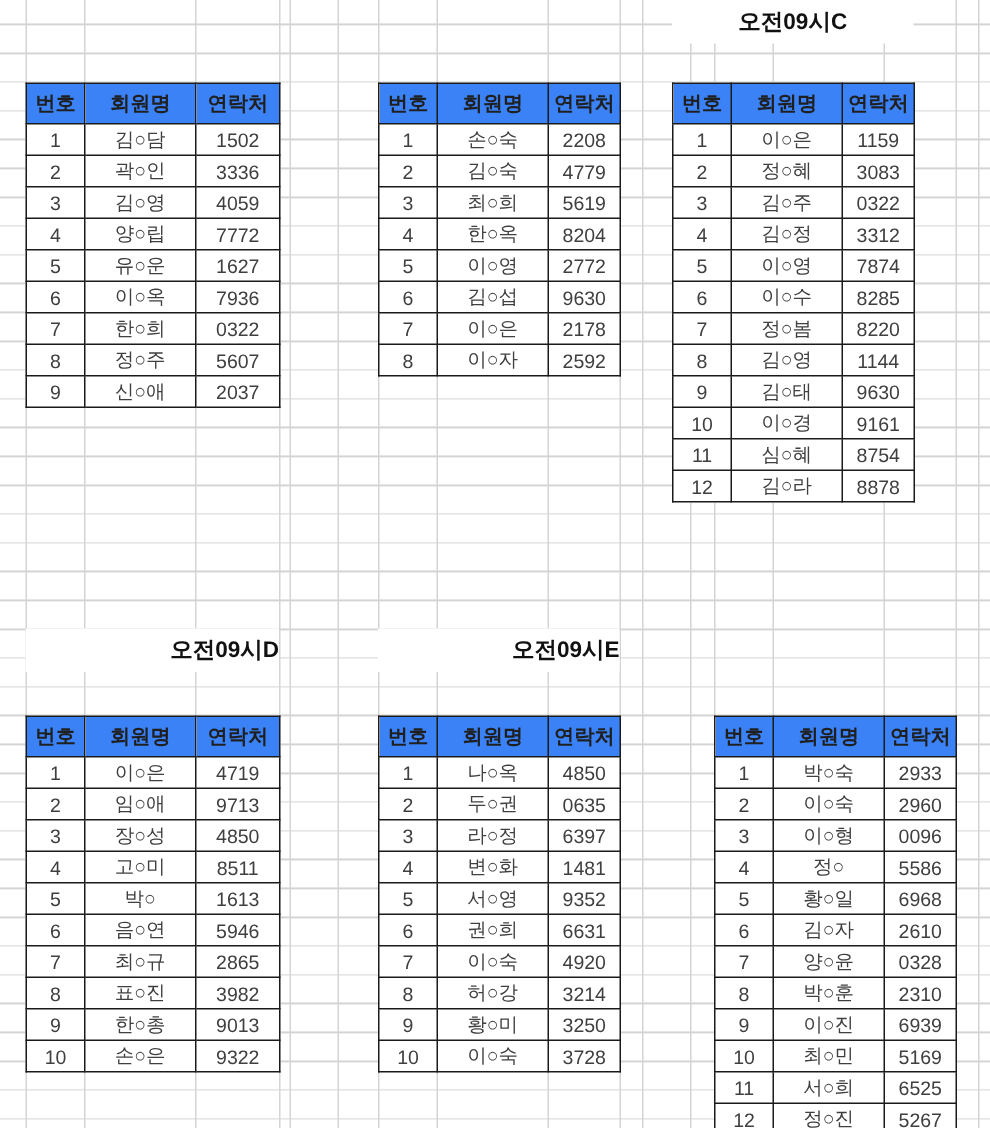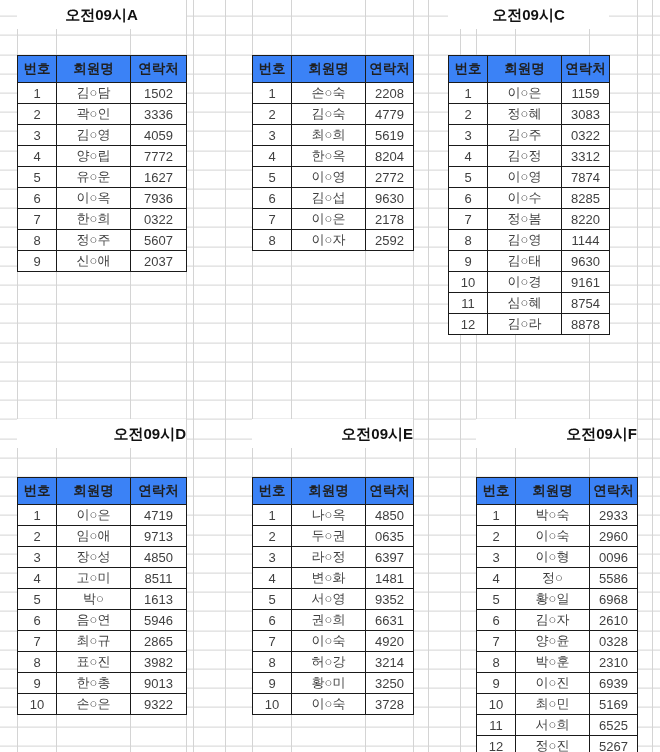--- a/index.html
+++ b/index.html
@@ -71,21 +71,20 @@
   <div class="vline" style="left:413px"></div>
   <div class="vline" style="left:428px"></div>
   <div class="vline" style="left:460px"></div>
   <div class="vline" style="left:476px"></div>
   <div class="vline" style="left:515px"></div>
   <div class="vline" style="left:589px"></div>
   <div class="vline" style="left:637px"></div>
   <div class="vline" style="left:652px"></div>
 
   <section class="tgroup row1" style="left:17px; width:169px">
-    <div class="ttl">오전09시A</div>
     <table class="roster" style="width:169px">
       <colgroup>
           <col style="width:39px">
           <col style="width:74px">
           <col style="width:56px">
         </colgroup>
       <thead>
           <tr>
         <th>번호</th>
         <th>회원명</th>
@@ -415,21 +414,20 @@
           <tr>
             <td>10</td>
             <td>이○숙</td>
             <td>3728</td>
           </tr>
         </tbody>
     </table>
   </section>
 
   <section class="tgroup row2" style="left:476px; width:161px">
-    <div class="ttl">오전09시F</div>
     <table class="roster" style="width:161px">
       <colgroup>
           <col style="width:39px">
           <col style="width:74px">
           <col style="width:48px">
         </colgroup>
       <thead>
           <tr>
         <th>번호</th>
         <th>회원명</th>

